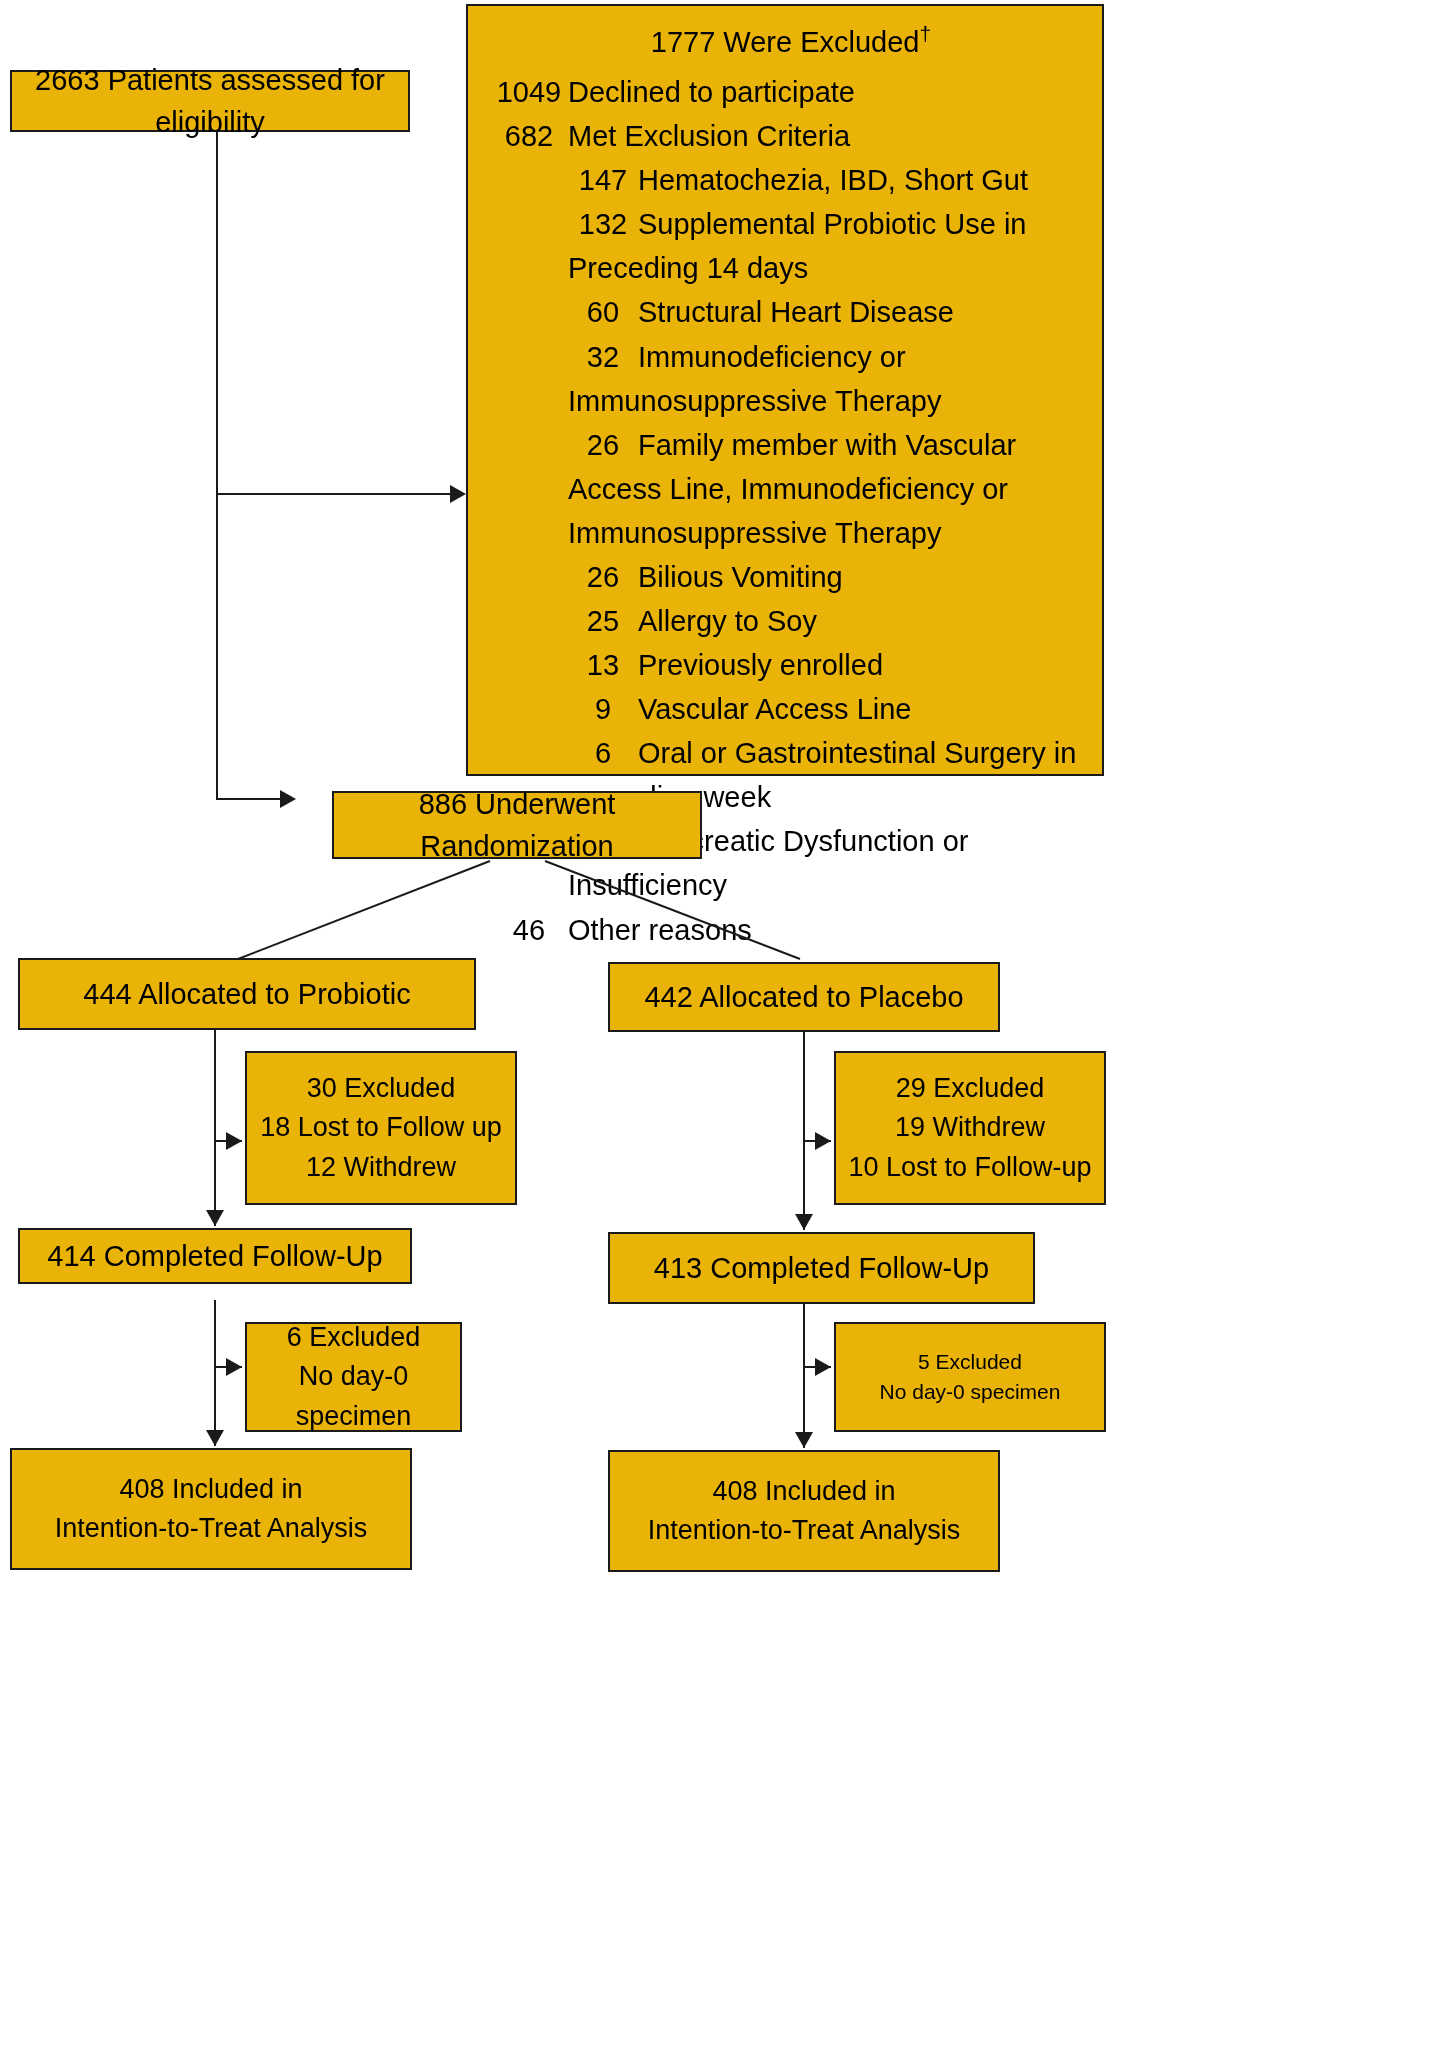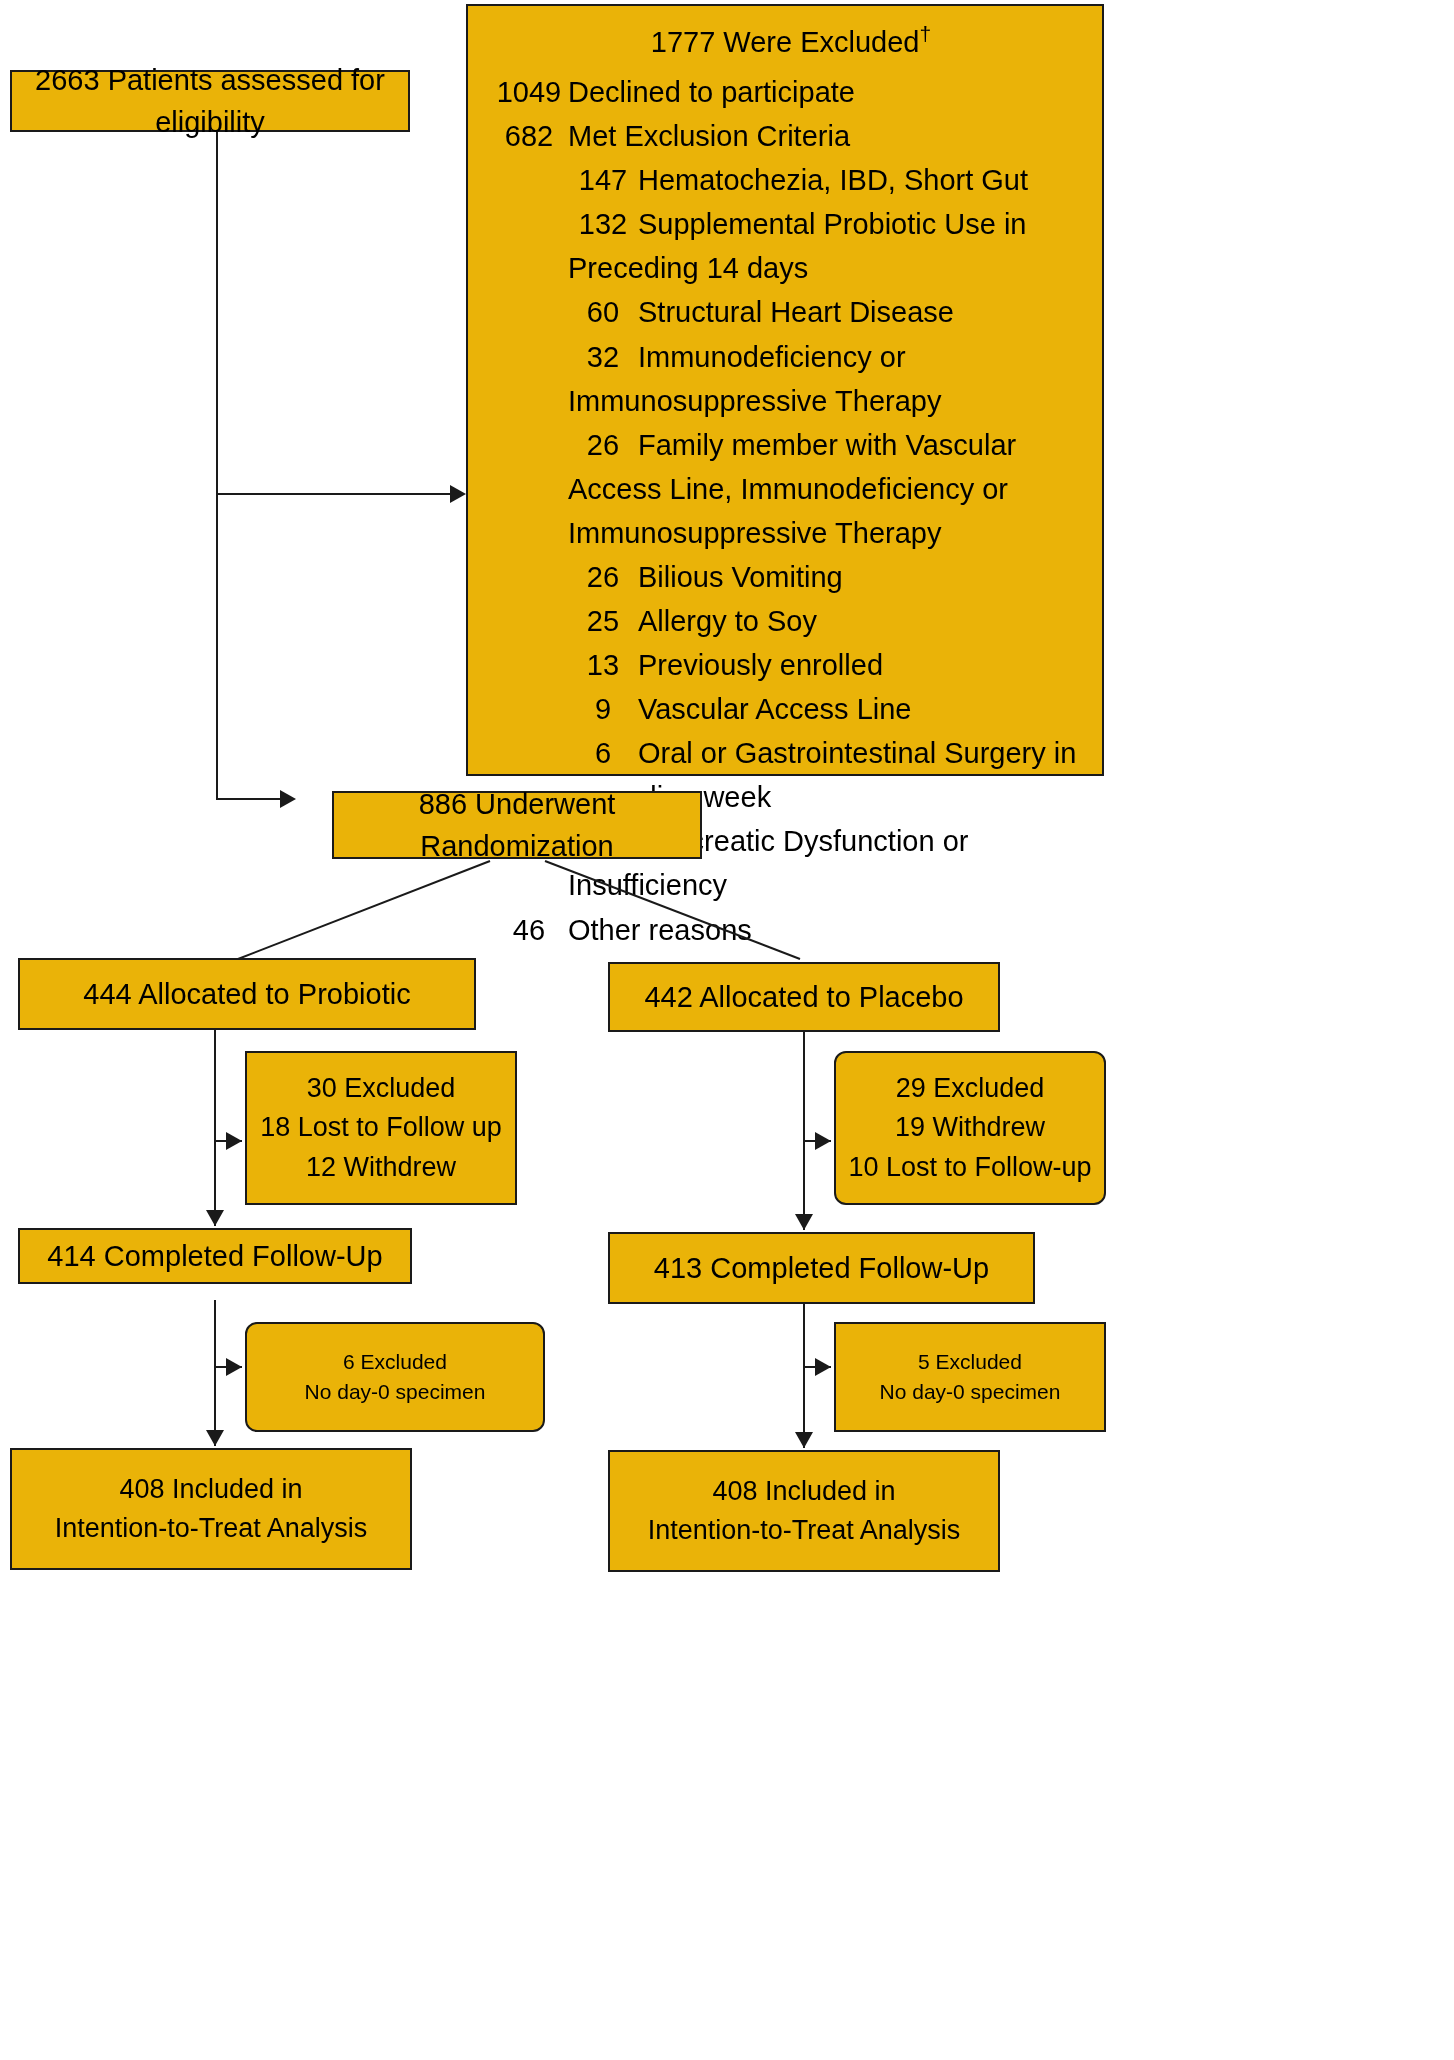--- a/index.html
+++ b/index.html
@@ -132,40 +132,40 @@
 
   <div class="box" style="left:18px;top:1228px;width:394px;height:56px;font-size:29px;">
     <span class="ln">414 Completed Follow-Up</span>
   </div>
 
   <div class="vline" style="left:214px;top:1300px;height:146px;"></div>
   <div class="hline" style="left:214px;top:1366px;width:28px;"></div>
   <div class="arrow-r" style="left:226px;top:1358px;"></div>
   <div class="arrow-d" style="left:206px;top:1430px;"></div>
 
-  <div class="box" style="left:245px;top:1322px;width:300px;height:110px;font-size:21px;border-radius:12px;">
+  <div class="box" style="left:245px;top:1322px;width:217px;height:110px;font-size:27px;">
     <span class="ln">6 Excluded</span>
     <span class="ln">No day-0 specimen</span>
   </div>
 
   <div class="box" style="left:10px;top:1448px;width:402px;height:122px;font-size:27px;">
     <span class="ln">408 Included in</span>
     <span class="ln">Intention-to-Treat Analysis</span>
   </div>
 
   <div class="box" style="left:608px;top:962px;width:392px;height:70px;font-size:29px;">
     <span class="ln">442 Allocated to Placebo</span>
   </div>
 
   <div class="vline" style="left:803px;top:1032px;height:198px;"></div>
   <div class="hline" style="left:803px;top:1140px;width:28px;"></div>
   <div class="arrow-r" style="left:815px;top:1132px;"></div>
   <div class="arrow-d" style="left:795px;top:1214px;"></div>
 
-  <div class="box" style="left:834px;top:1051px;width:272px;height:154px;font-size:27px;border-radius:12px;">
+  <div class="box" style="left:834px;top:1051px;width:272px;height:154px;font-size:27px;">
     <span class="ln">29 Excluded</span>
     <span class="ln">19 Withdrew</span>
     <span class="ln">10 Lost to Follow-up</span>
   </div>
 
   <div class="box" style="left:608px;top:1232px;width:427px;height:72px;font-size:29px;">
     <span class="ln">413 Completed Follow-Up</span>
   </div>
 
   <div class="vline" style="left:803px;top:1304px;height:144px;"></div>

